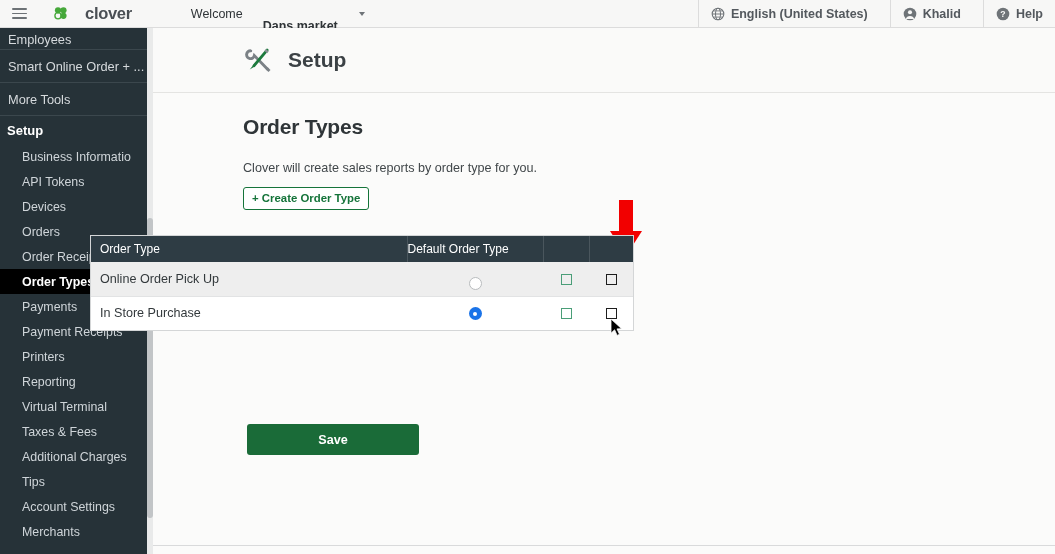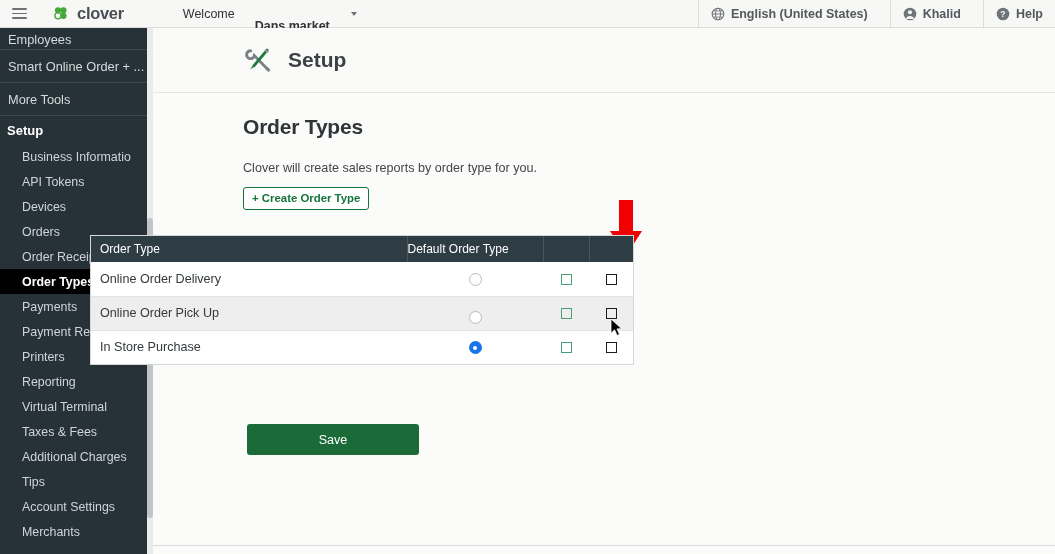--- a/index.html
+++ b/index.html
@@ -18,21 +18,21 @@
     border-bottom: 1px solid #dcdcdc;
     display: flex; align-items: center;
   }
   .hamburger {
     width: 38px; height: 28px;
     display: flex; flex-direction: column; align-items: center; justify-content: center;
     gap: 3px; cursor: pointer;
   }
   .hamburger i { display: block; width: 15px; height: 1.6px; background: #6d7276; border-radius: 1px; }
 
-  .logo-wrap { display: flex; align-items: center; gap: 8px; margin-left: 14px; cursor: pointer; }
+  .logo-wrap { display: flex; align-items: center; gap: 16px; margin-left: 14px; cursor: pointer; }
   .logo-mark { width: 17px; height: 17px; display: block; }
   .logo-text {
     font-size: 16.5px; font-weight: 600; color: #4a4f54;
     letter-spacing: -0.3px; line-height: 1;
   }
 
   .welcome {
     margin-left: 59px; font-size: 12.5px; color: #2f3437;
     display: flex; align-items: center; gap: 20px; cursor: pointer;
   }
@@ -176,21 +176,21 @@
   .sqicon.black { border-color: #1d1d1d; }
 
   
   tr.alt .radio { position: relative; top: 4px; }
 
   
   .save-btn {
     position: absolute; left: 247px; top: 424px;
     width: 172px; height: 31px;
     background: #1a6b38; color: #ffffff;
-    font-size: 12.6px; font-weight: 400;
+    font-size: 12.6px; font-weight: 700;
     border: none; border-radius: 3px; cursor: pointer;
     font-family: "Liberation Sans", sans-serif;
   }
 
   .bottom-rule {
     position: absolute; left: 153px; top: 545px;
     width: 902px; height: 1px; background: #d9dadb;
   }
 
   
@@ -369,32 +369,20 @@
       </colgroup>
       <thead>
         <tr>
           <th>Order Type</th>
           <th class="c-def">Default Order Type</th>
           <th></th>
           <th></th>
         </tr>
       </thead>
       <tbody>
-        <tr>
-          <td>Online Order Delivery</td>
-          <td class="cc">
-            <span class="radio"></span>
-          </td>
-          <td class="cc">
-            <span class="sqicon green"></span>
-          </td>
-          <td class="cc">
-            <span class="sqicon black"></span>
-          </td>
-        </tr>
         <tr class="alt">
           <td>Online Order Pick Up</td>
           <td class="cc">
             <span class="radio"></span>
           </td>
           <td class="cc">
             <span class="sqicon green"></span>
           </td>
           <td class="cc">
             <span class="sqicon black"></span>

